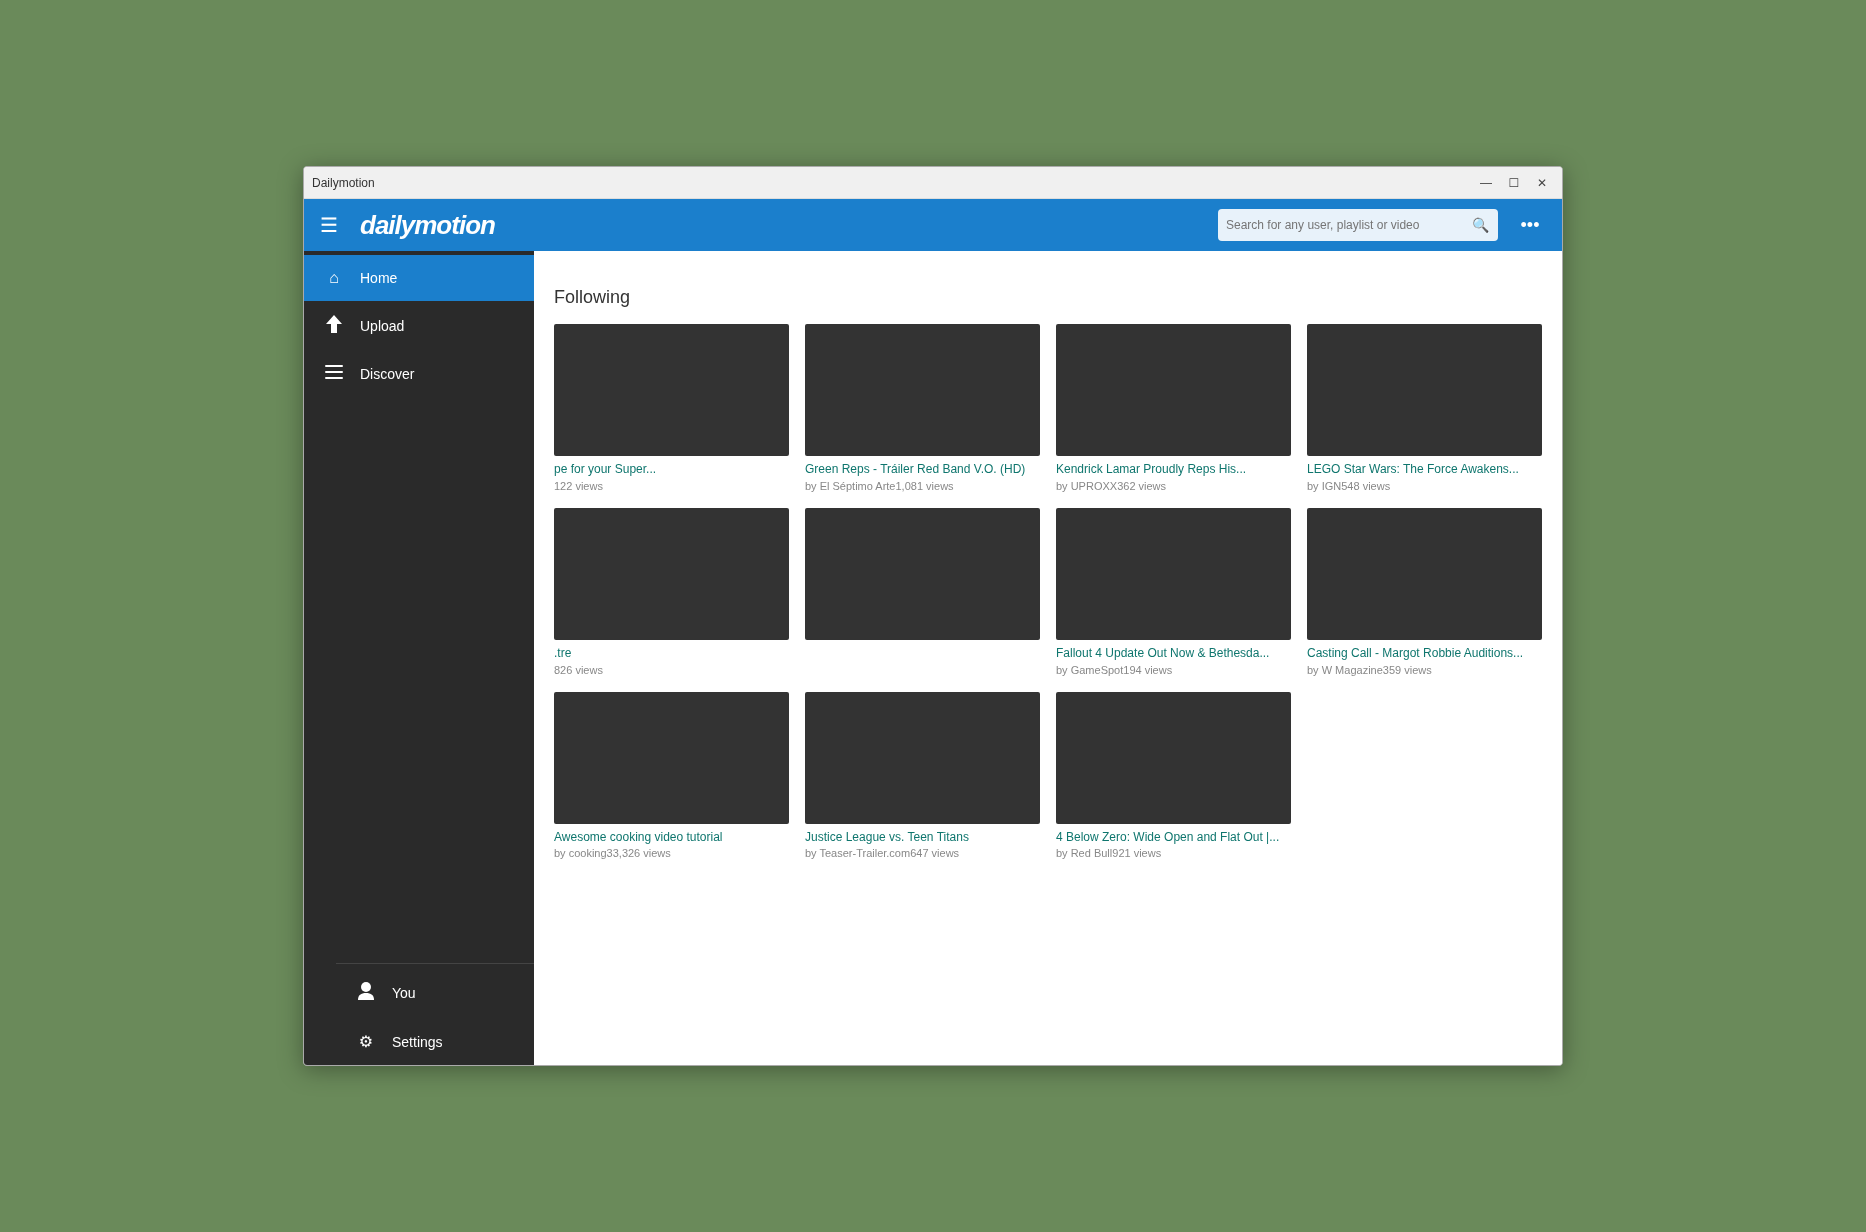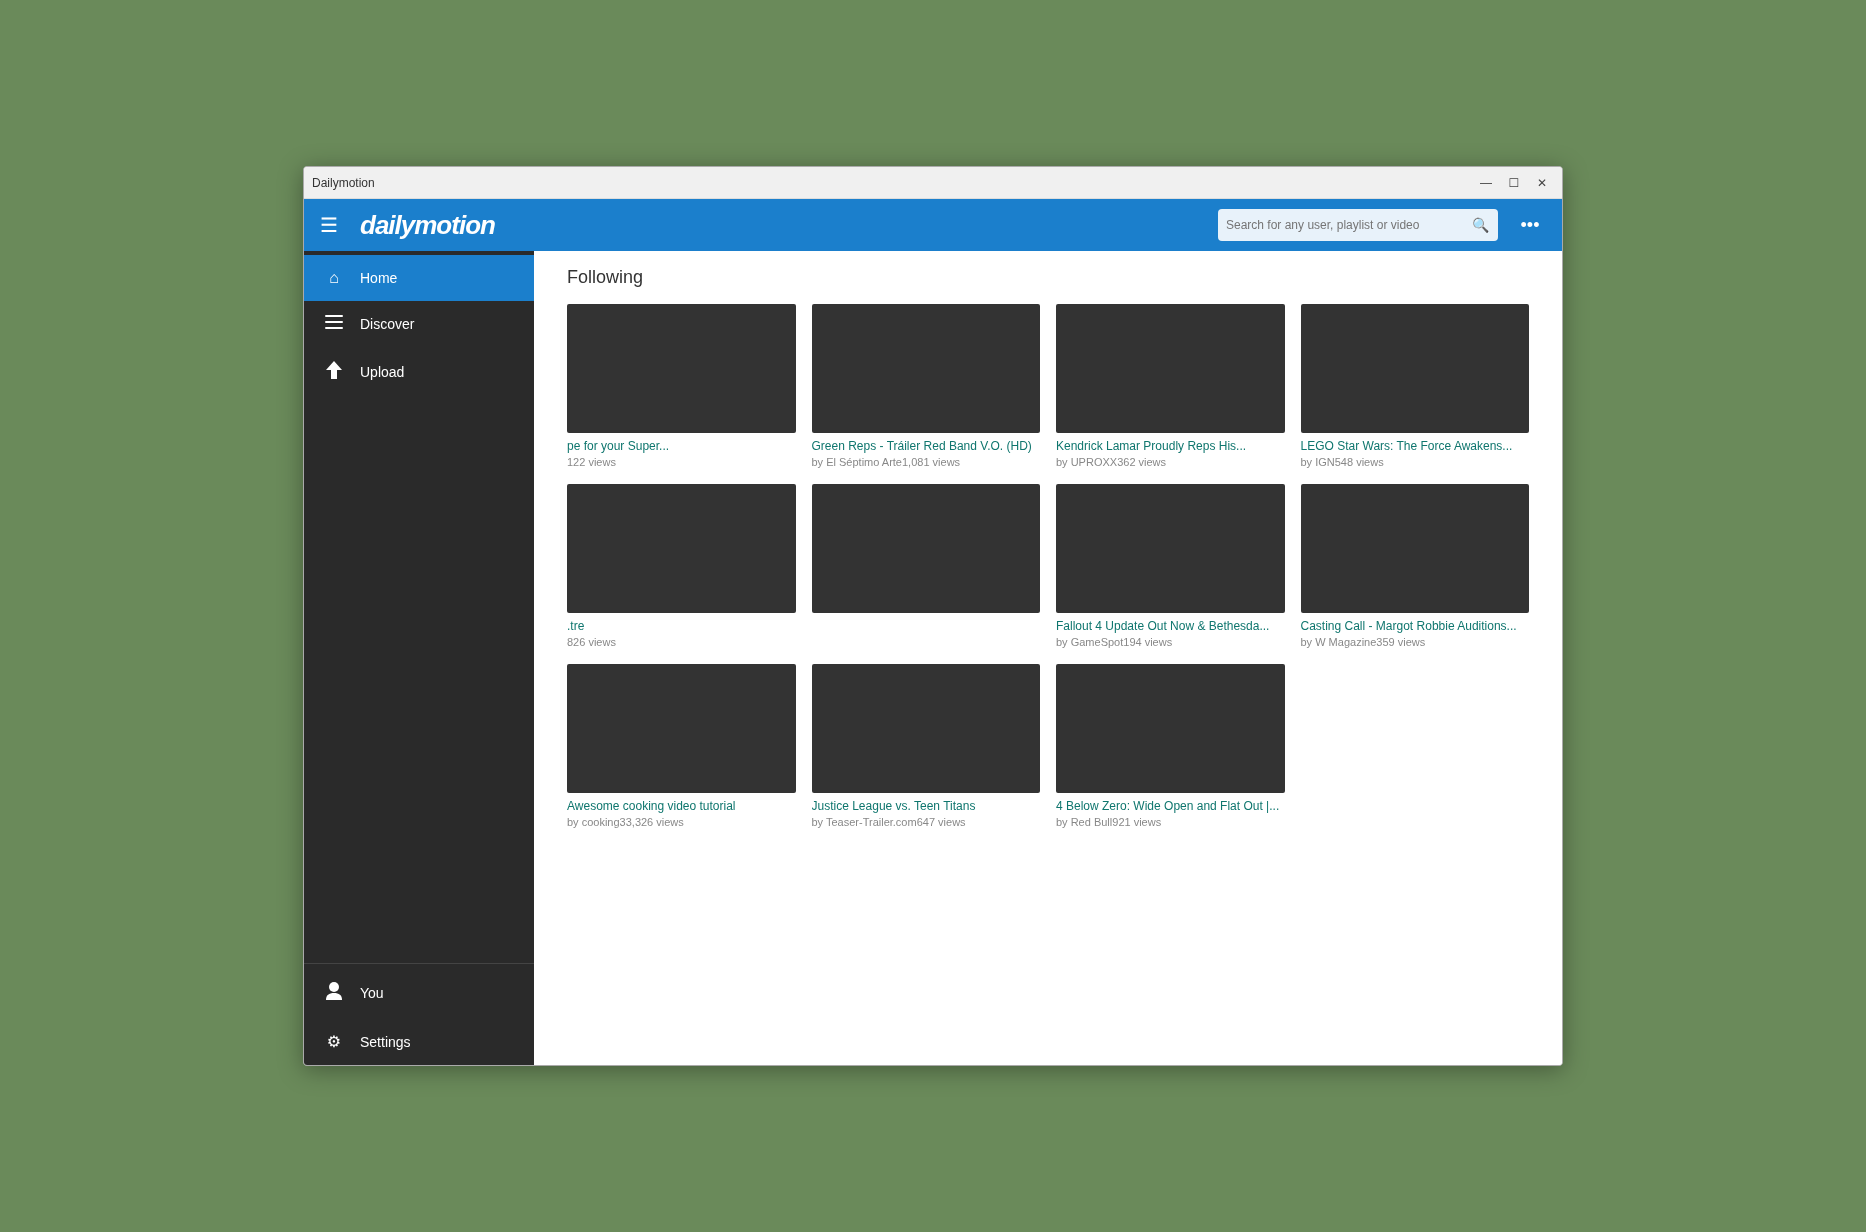--- a/index.html
+++ b/index.html
@@ -142,27 +142,29 @@
       background: #1B7FCC;
     }
     .nav-icon {
       width: 20px;
       text-align: center;
       font-size: 16px;
     }
     .sidebar-bottom {
       border-top: 1px solid #444;
       padding-top: 4px;
+      margin-left: 32px;
     }
     
     .main {
       flex: 1;
       overflow-y: auto;
       background: #fff;
-      padding: 16px 33px;
+      padding: 16px 20px;
+      margin-top: 20px;
     }
     .page-title {
       font-size: 18px;
       font-weight: 400;
       color: #333;
       margin-bottom: 16px;
     }
     .video-grid {
       display: grid;
       grid-template-columns: repeat(4, 1fr);
@@ -237,35 +239,35 @@
   <div class="body">
 
     <div class="sidebar">
       <div class="nav-items">
         <div class="nav-item active">
           <span class="nav-icon">⌂</span>
           <span>Home</span>
         </div>
         <div class="nav-item">
           <span class="nav-icon">
+            <svg width="16" height="18" viewBox="0 0 16 18" fill="white">
+              <polygon points="8,0 16,9 11,9 11,18 5,18 5,9 0,9"></polygon>
+            </svg>
+          </span>
+          <span>Upload</span>
+        </div>
+        <div class="nav-item">
+          <span class="nav-icon">
             <svg width="18" height="14" viewBox="0 0 18 14" fill="white">
               <rect y="0" width="18" height="2" rx="1"></rect>
               <rect y="6" width="18" height="2" rx="1"></rect>
               <rect y="12" width="18" height="2" rx="1"></rect>
             </svg>
           </span>
           <span>Discover</span>
-        </div>
-        <div class="nav-item">
-          <span class="nav-icon">
-            <svg width="16" height="18" viewBox="0 0 16 18" fill="white">
-              <polygon points="8,0 16,9 11,9 11,18 5,18 5,9 0,9"></polygon>
-            </svg>
-          </span>
-          <span>Upload</span>
         </div>
       </div>
       <div class="sidebar-bottom">
         <div class="nav-item">
           <span class="nav-icon">
             <svg width="16" height="18" viewBox="0 0 16 18" fill="white">
               <circle cx="8" cy="5" r="5"></circle>
               <path d="M0,18 C0,13 3,11 8,11 C13,11 16,13 16,18 Z"></path>
             </svg>
           </span>

